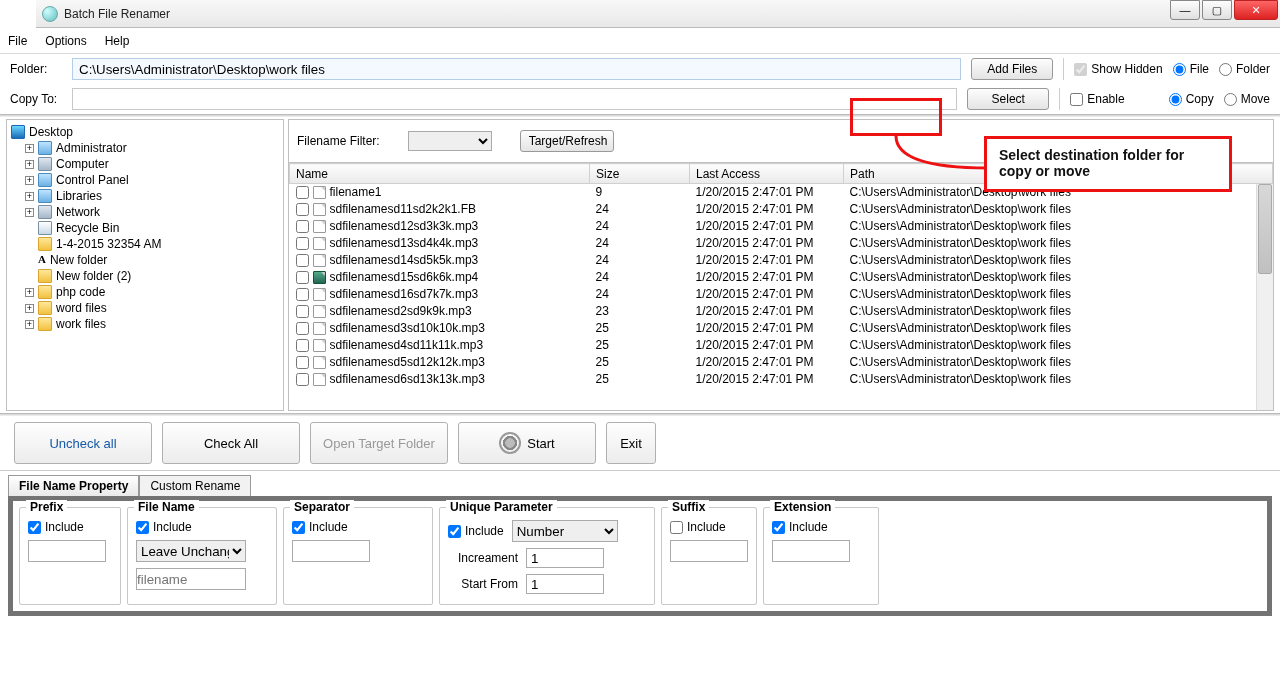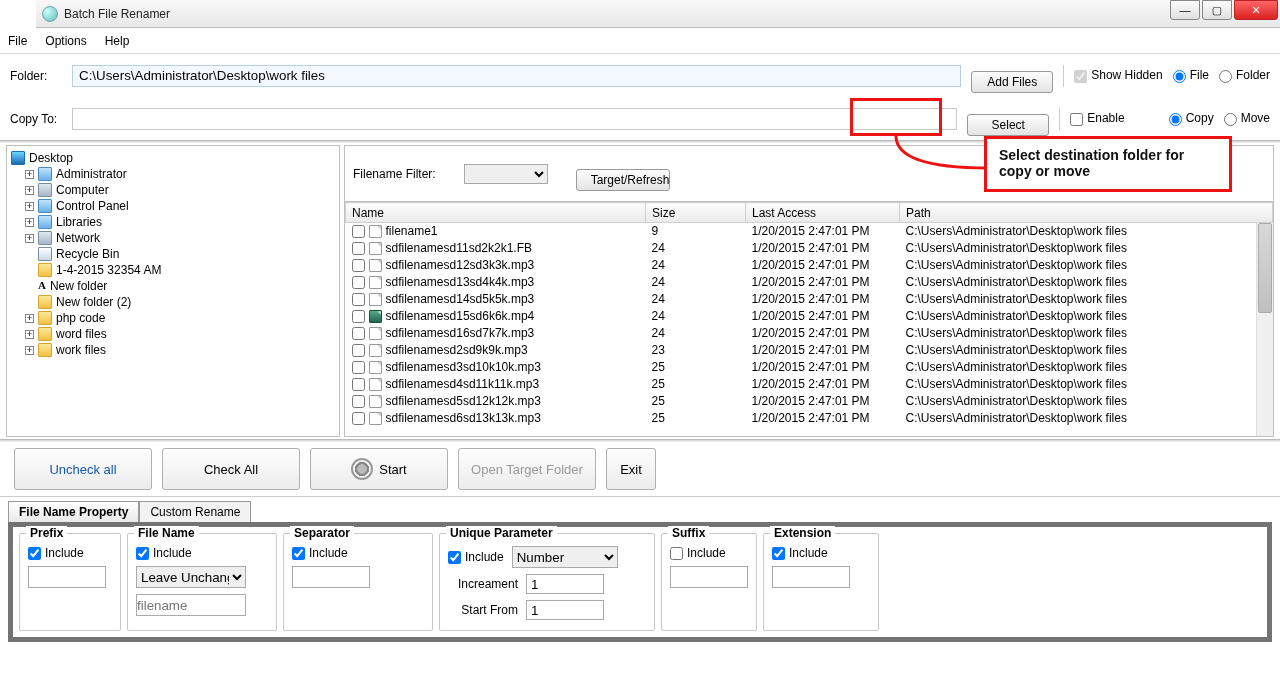--- a/index.html
+++ b/index.html
@@ -9,26 +9,26 @@
 .titlebar .title { font-size: 12px; color: #222; }
 .titlebar .win-btns { position: absolute; right: 2px; top: 0; display: flex; }
 .titlebar .win-btn { width: 30px; height: 20px; border: 1px solid #888; margin-left: 2px; border-radius: 0 0 3px 3px; display: flex; align-items: center; justify-content: center; font-size: 11px; background: linear-gradient(#fdfdfd,#e0e0e0); font-family: Arial; }
 .titlebar .win-btn.close { background: linear-gradient(#f66,#d22); color: #fff; width: 44px; border-color:#b22; }
 .menubar { height: 26px; display: flex; align-items: center; border-bottom: 1px solid #d9d9d9; padding: 0 8px; gap: 18px; }
 .menubar span { cursor: default; }
 .row { display: flex; align-items: center; padding: 4px 10px; gap: 10px; }
 .row .lbl { width: 52px; }
 .row .folder-input { flex: 1; border: 1px solid #b5cde6; background: #f4f9ff; height: 22px; padding: 0 6px; }
 .row .copy-input { flex: 1; border: 1px solid #c8c8c8; height: 22px; padding: 0 6px; }
-.btn { background: linear-gradient(#fdfdfd,#e4e4e4); border: 1px solid #999; border-radius: 3px; padding: 2px 14px; height: 22px; cursor: pointer; font-size: 12px; margin-top: 13px; }
+.btn { background: linear-gradient(#fdfdfd,#e4e4e4); border: 1px solid #999; border-radius: 3px; padding: 2px 8px; height: 22px; cursor: pointer; font-size: 12px; }
 .right-opts { display: flex; align-items: center; gap: 10px; }
 input[type=checkbox], input[type=radio] { margin-right: 4px; vertical-align: middle; }
 .hr { height: 3px; background: linear-gradient(#d0d0d0,#f5f5f5); border-top:1px solid #bbb; }
 .mid { display: flex; height: 296px; }
-.tree { width: 334px; border: 1px solid #c0c0c0; margin: 2px 2px 2px 6px; overflow: auto; padding: 4px; }
+.tree { width: 278px; border: 1px solid #c0c0c0; margin: 2px 2px 2px 6px; overflow: auto; padding: 4px; }
 .tree-item { display: flex; align-items: center; height: 16px; gap: 4px; white-space: nowrap; }
 .tree-item.ind1 { padding-left: 14px; }
 .ticon { width: 14px; height: 14px; display: inline-block; flex-shrink:0; }
 .ticon.desktop { background: linear-gradient(#6bd6ff,#1a6ab5); border:1px solid #1a6ab5; border-radius:1px; }
 .ticon.folder { background: linear-gradient(#ffe79b,#f2c23e); border:1px solid #d8a532; border-radius:1px; }
 .ticon.bluefolder { background: linear-gradient(#c0e4ff,#6bb1e4); border:1px solid #4a8bc0; border-radius:1px; }
 .ticon.computer { background: linear-gradient(#dfe7ef,#a6b7c9); border:1px solid #7a8ea2; border-radius:1px; }
 .ticon.recycle { background: linear-gradient(#fff,#c8d8e6); border:1px solid #7a8ea2; border-radius:1px; }
 .ticon.newf { color:#000; font-weight:bold; font-family:Georgia; font-size:11px; width:auto; }
 .expander { width:9px; height:9px; border:1px solid #888; display:inline-flex; align-items:center; justify-content:center; font-size:9px; line-height:1; background:#fff; flex-shrink:0; }
@@ -287,26 +287,26 @@
 <div class="hr"></div>
 
 <div class="status">
   <div class="bigbtns">
     <div class="bigbtn blue">
         <span>Uncheck all</span>
       </div>
     <div class="bigbtn">
         <span>Check All</span>
       </div>
+    <div class="bigbtn disabled">
+        <span>Open Target Folder</span>
+      </div>
     <div class="bigbtn">
         <span class="gear"></span>
         <span>Start</span>
-      </div>
-    <div class="bigbtn disabled">
-        <span>Open Target Folder</span>
       </div>
     <div class="bigbtn small">
         <span>Exit</span>
       </div>
   </div>
 </div>
 
 <div class="tabs-wrap">
   <div class="tabs">
     <div class="tab">File Name Property</div>

